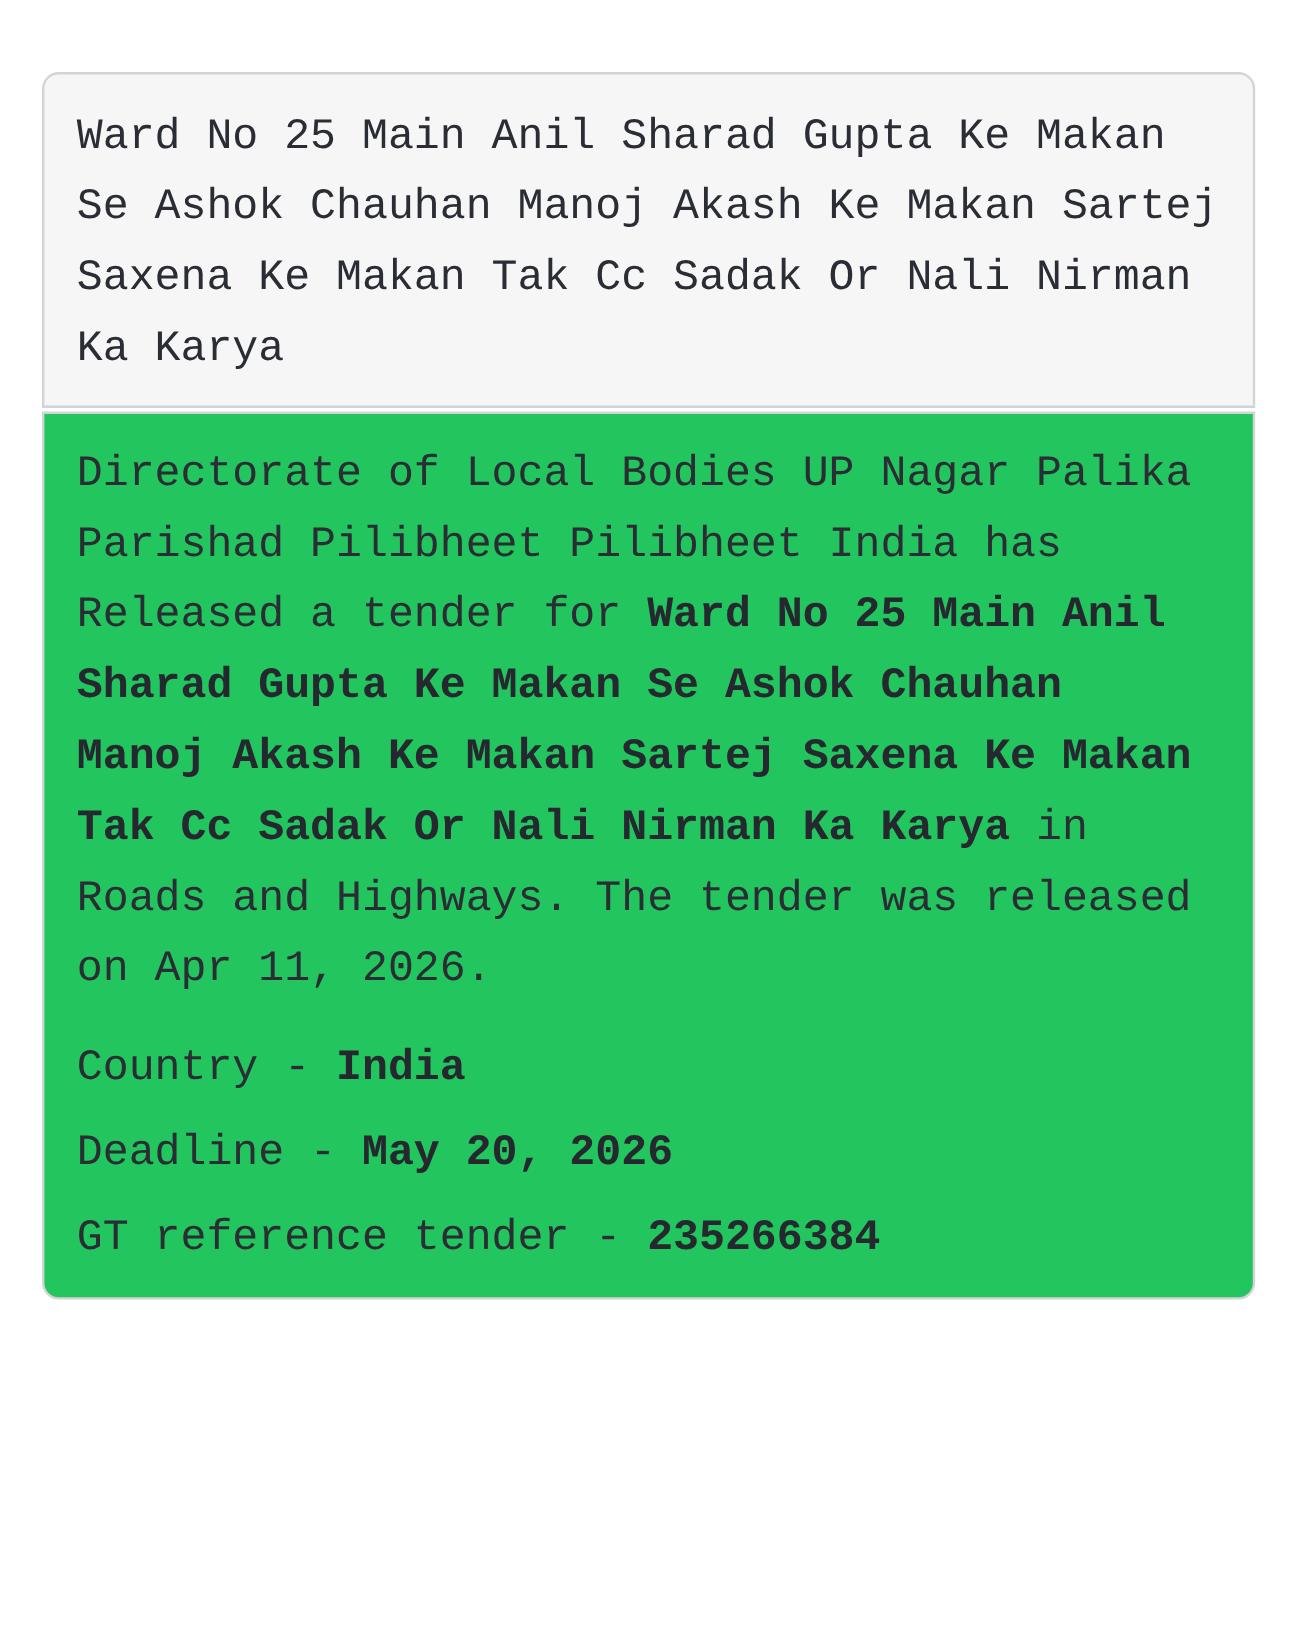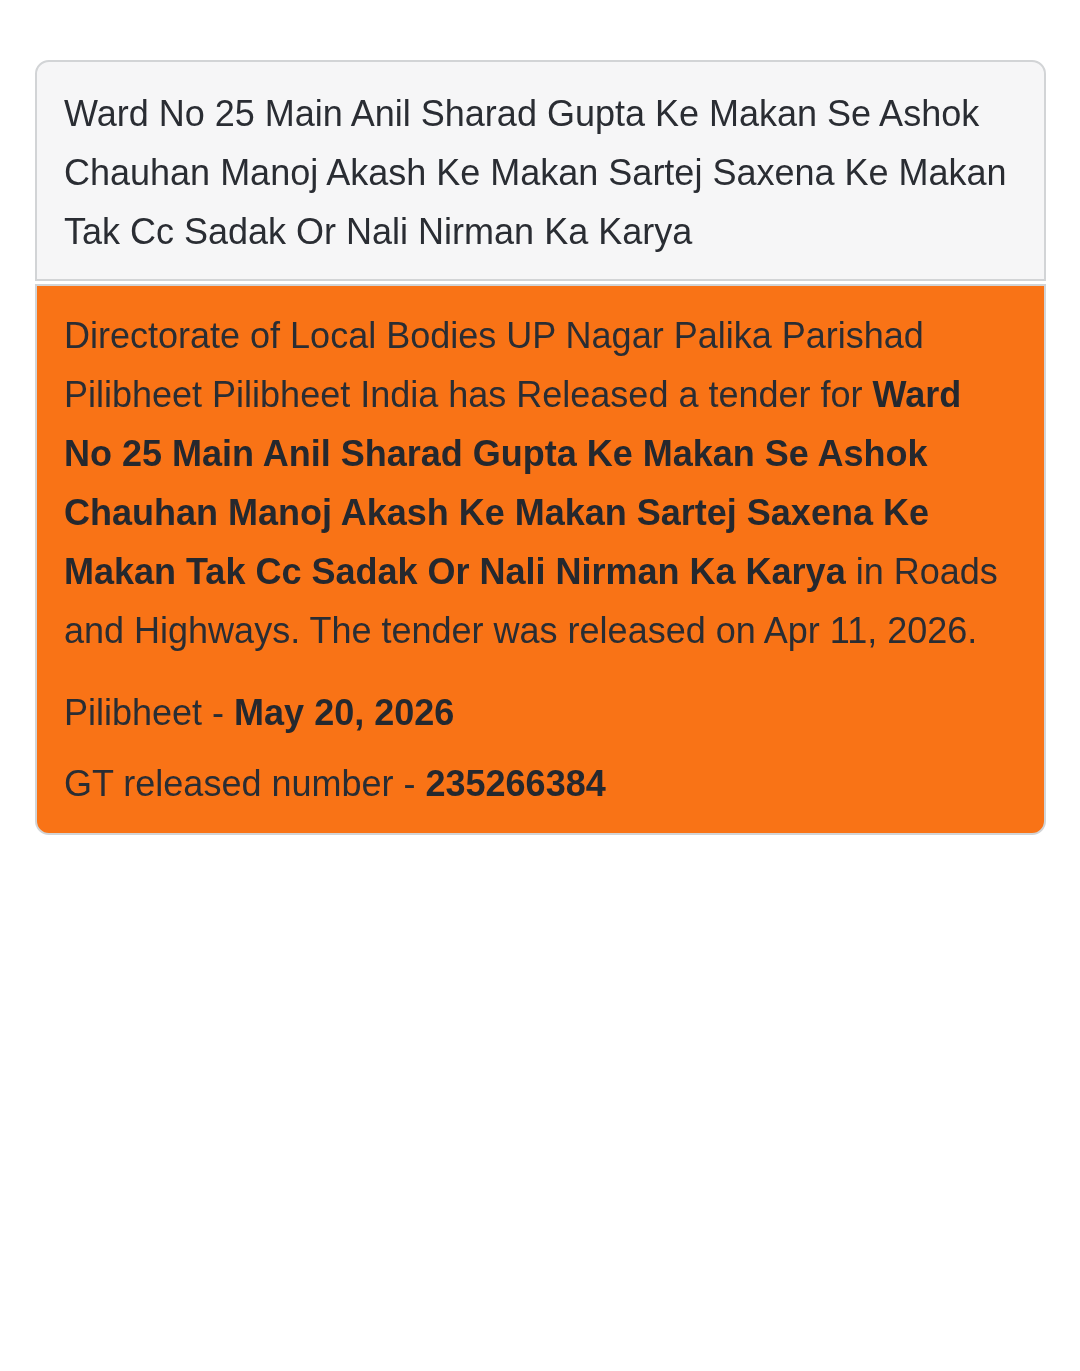--- a/index.html
+++ b/index.html
@@ -23,49 +23,51 @@
       width: 1011px;
       border: 2px solid #d2d4d6;
     }
     .card-header {
       background: #f6f6f7;
       border-radius: 14px 14px 0 0;
       padding: 22px 27px 18px 27px;
       margin-bottom: 3px;
     }
     .card-body {
-      background: #f97316;
+      background: #22c55e;
       border-radius: 0 0 14px 14px;
       padding: 20px 30px 20px 27px;
     }
     p {
       margin: 0 0 12px 0;
       font-size: 36px;
       line-height: 59px;
       font-weight: 400;
+      font-family: Liberation Mono, monospace;
     }
     .card-header p { margin: 0; }
     .intro { margin-bottom: 23px; }
     .card-body p:last-child { margin-bottom: 0; }
     b, .val { font-weight: 700; color: #25282e; }
   </style>
 </head>
 <body>
 
 <div class="page">
 
   <section class="card card-header">
     <p>Ward No 25 Main Anil Sharad Gupta Ke Makan Se Ashok Chauhan Manoj Akash Ke Makan Sartej Saxena Ke Makan Tak Cc Sadak Or Nali Nirman Ka Karya</p>
   </section>
 
   <section class="card card-body">
 
     <p class="intro"><span>Directorate of Local Bodies UP Nagar Palika Parishad Pilibheet Pilibheet India has Released a tender for </span><b>Ward No 25 Main Anil Sharad Gupta Ke Makan Se Ashok Chauhan Manoj Akash Ke Makan Sartej Saxena Ke Makan Tak Cc Sadak Or Nali Nirman Ka Karya</b><span> in Roads and Highways. The tender was released on Apr 11, 2026.</span></p>
 
+    <p><span>Country</span><span> - </span><span class="val">India</span></p>
 
 
-    <p><span>Pilibheet</span><span> - </span><span class="val">May 20, 2026</span></p>
+    <p><span>Deadline</span><span> - </span><span class="val">May 20, 2026</span></p>
 
-    <p><span>GT released number</span><span> - </span><span class="val">235266384</span></p>
+    <p><span>GT reference tender</span><span> - </span><span class="val">235266384</span></p>
 
 
   </section>
 </div>
 
 </body></html>

